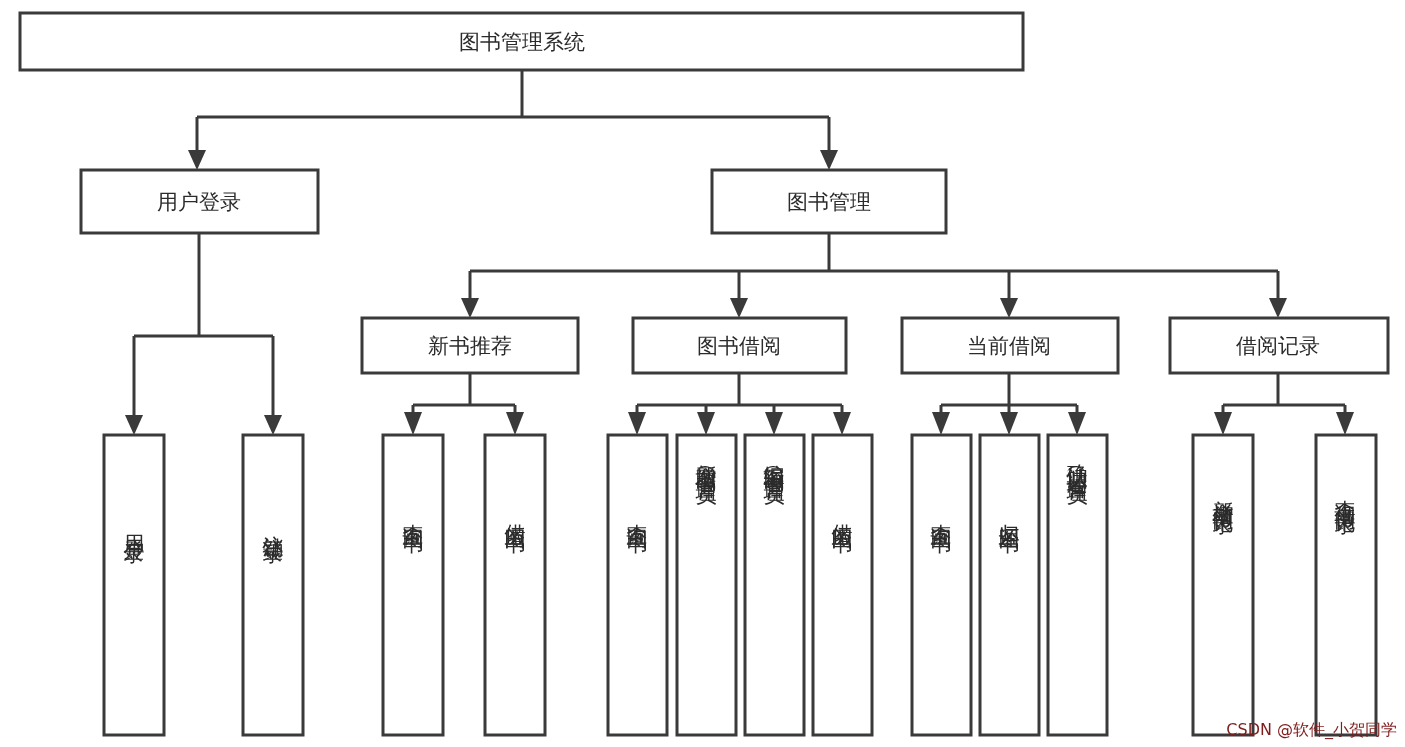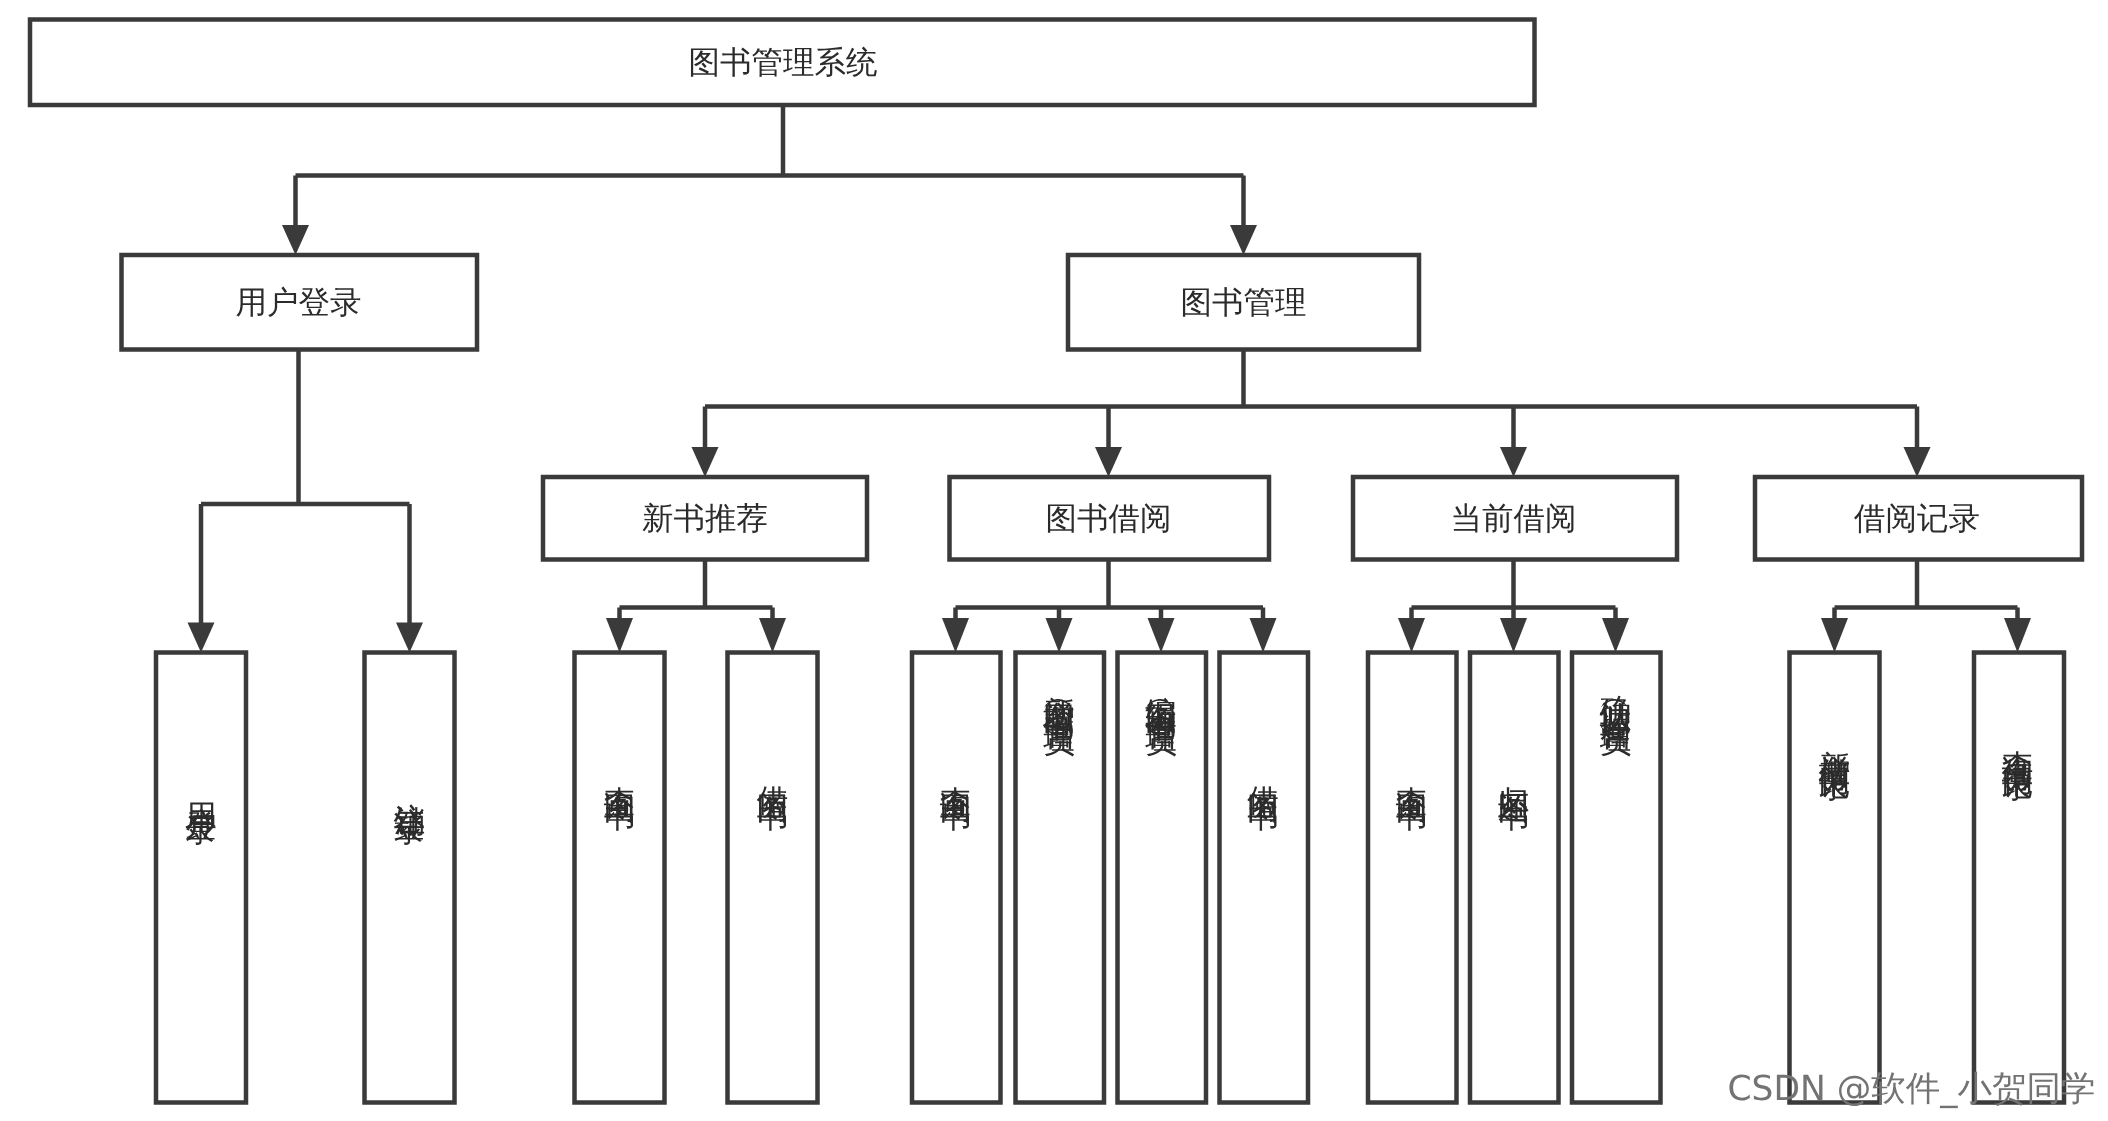--- a/index.html
+++ b/index.html
@@ -49,22 +49,22 @@
   }
   .arrow-head {
     fill: #3a3a3a;
     stroke: none;
   }
   .watermark {
     position: absolute;
     right: 8px;
     bottom: 6px;
     font-family: "DejaVu Sans", "Liberation Sans", sans-serif;
-    font-size: 23px;
-    color: #737373;
+    font-size: 16px;
+    color: #7f1d1d;
     white-space: nowrap;
     pointer-events: none;
   }
 </style>
 </head>
 <body>
 
 <svg id="diagram" viewBox="0 0 1405 747">
 
   <g>

